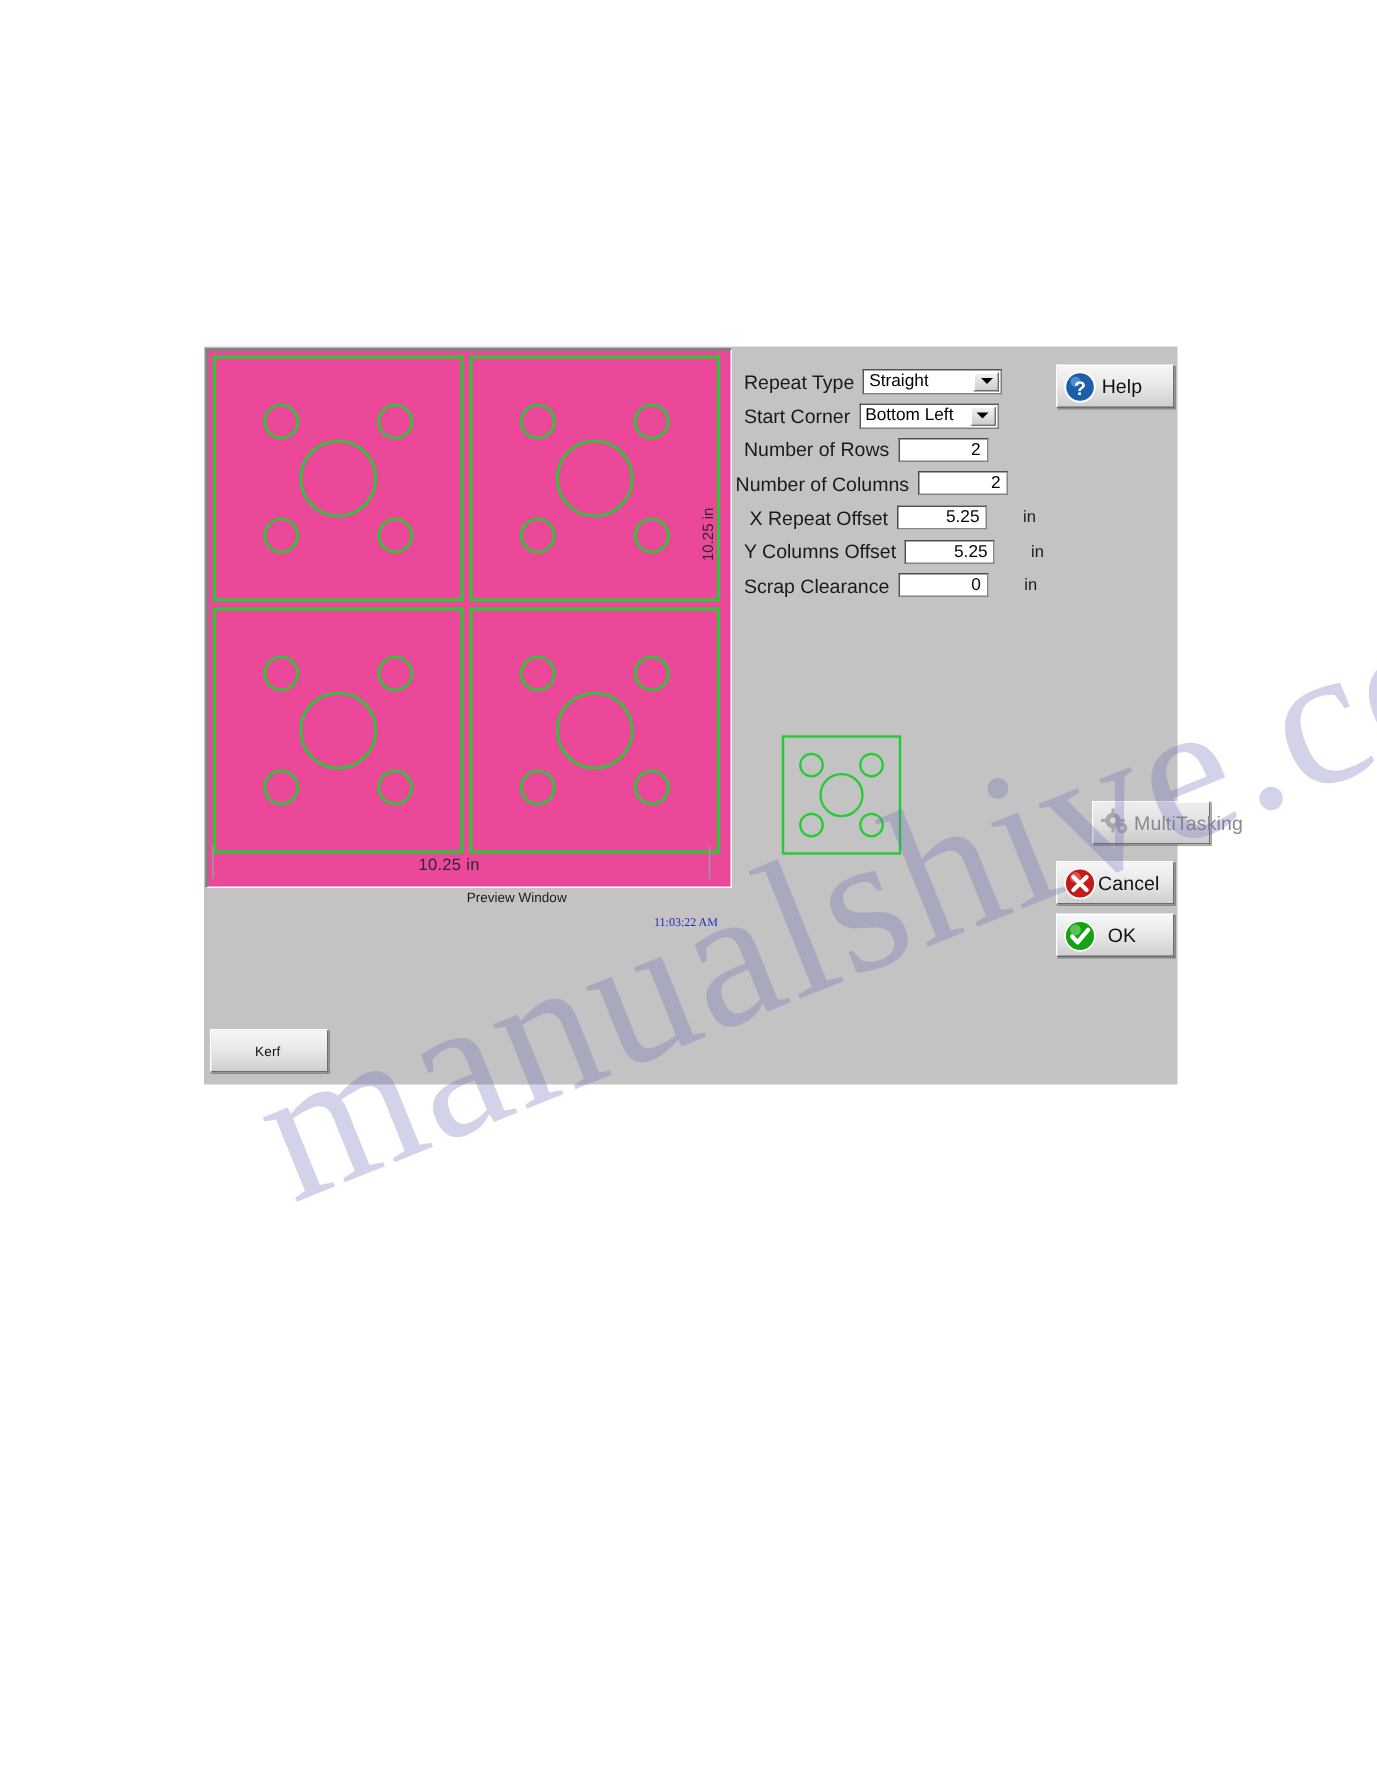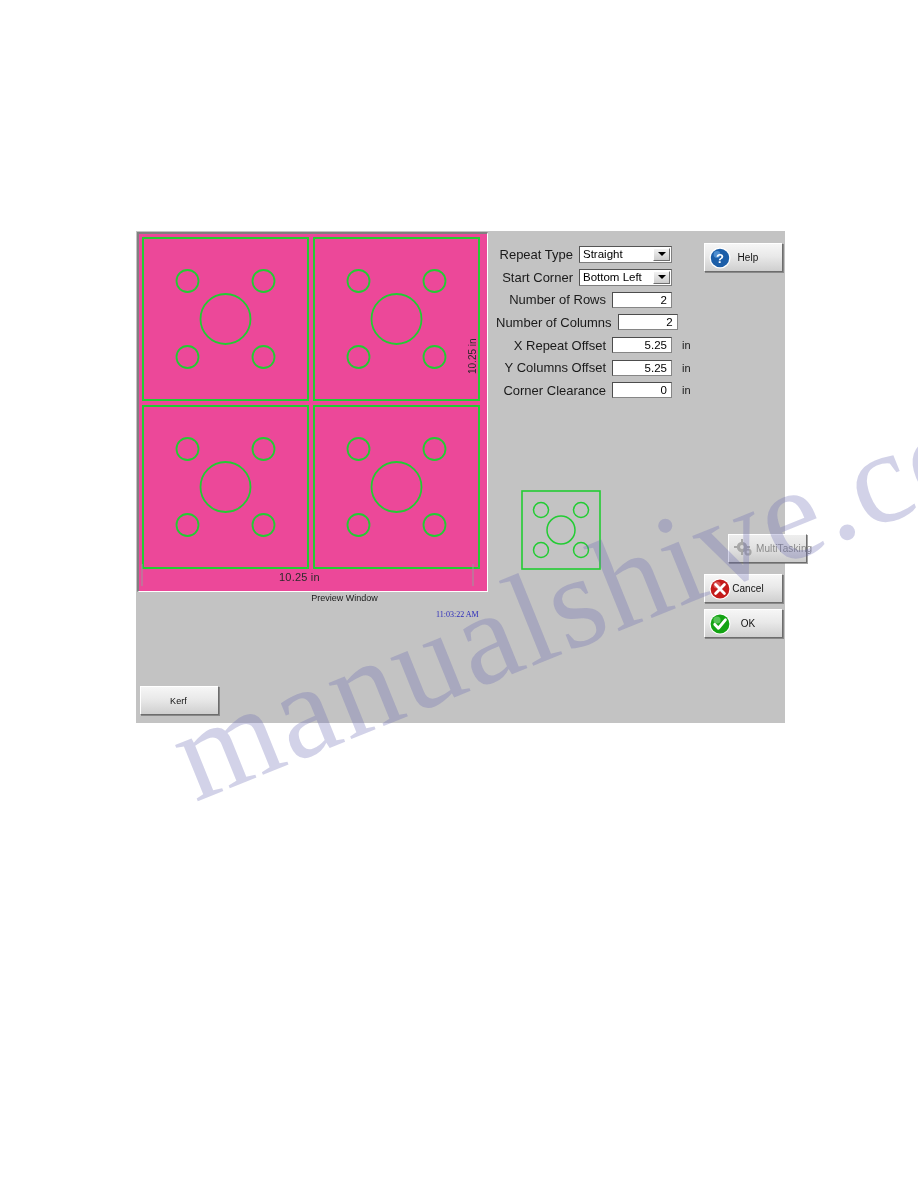--- a/index.html
+++ b/index.html
@@ -182,40 +182,40 @@
     font-size: 11.5px;
     color: #000;
     text-align: right;
     padding-right: 4px;
     line-height: 14px;
     flex: 0 0 auto;
   }
   .unit {
     font-size: 11px;
     color: #1a1a1a;
-    margin-left: 10px;
+    margin-left: 24px;
     width: 14px;
   }
 
   
   .btn {
     position: absolute;
     width: 79px;
     height: 29px;
     background: linear-gradient(180deg, #f6f6f6 0%, #e9e9e9 45%, #cfcfcf 100%);
     border: 1px solid #ffffff;
     border-right-color: #6d6d6d;
     border-bottom-color: #6d6d6d;
     box-sizing: border-box;
     display: flex;
     align-items: center;
     box-shadow: 1px 1px 0 rgba(90,90,90,.55);
   }
   .btn-label {
-    font-size: 10px;
+    font-size: 13px;
     color: #111;
     flex: 1;
     text-align: center;
     padding-right: 18px;
     letter-spacing: .1px;
   }
   .btn-icon {
     width: 24px;
     height: 24px;
     margin-left: 3px;
@@ -341,21 +341,21 @@
       <span class="unit">in</span>
     </div>
 
     <div class="form-row">
       <span class="form-label">Y Columns Offset</span>
       <div class="numfield">5.25</div>
       <span class="unit">in</span>
     </div>
 
     <div class="form-row">
-      <span class="form-label">Corner Clearance</span>
+      <span class="form-label">Scrap Clearance</span>
       <div class="numfield">0</div>
       <span class="unit">in</span>
     </div>
 
   </div>
 
   <div class="btn" id="btn-help">
     <span class="btn-icon">
       <svg viewBox="0 0 24 24" width="24" height="24">
         <circle cx="12" cy="12" r="10.5" fill="#ffffff"></circle>

